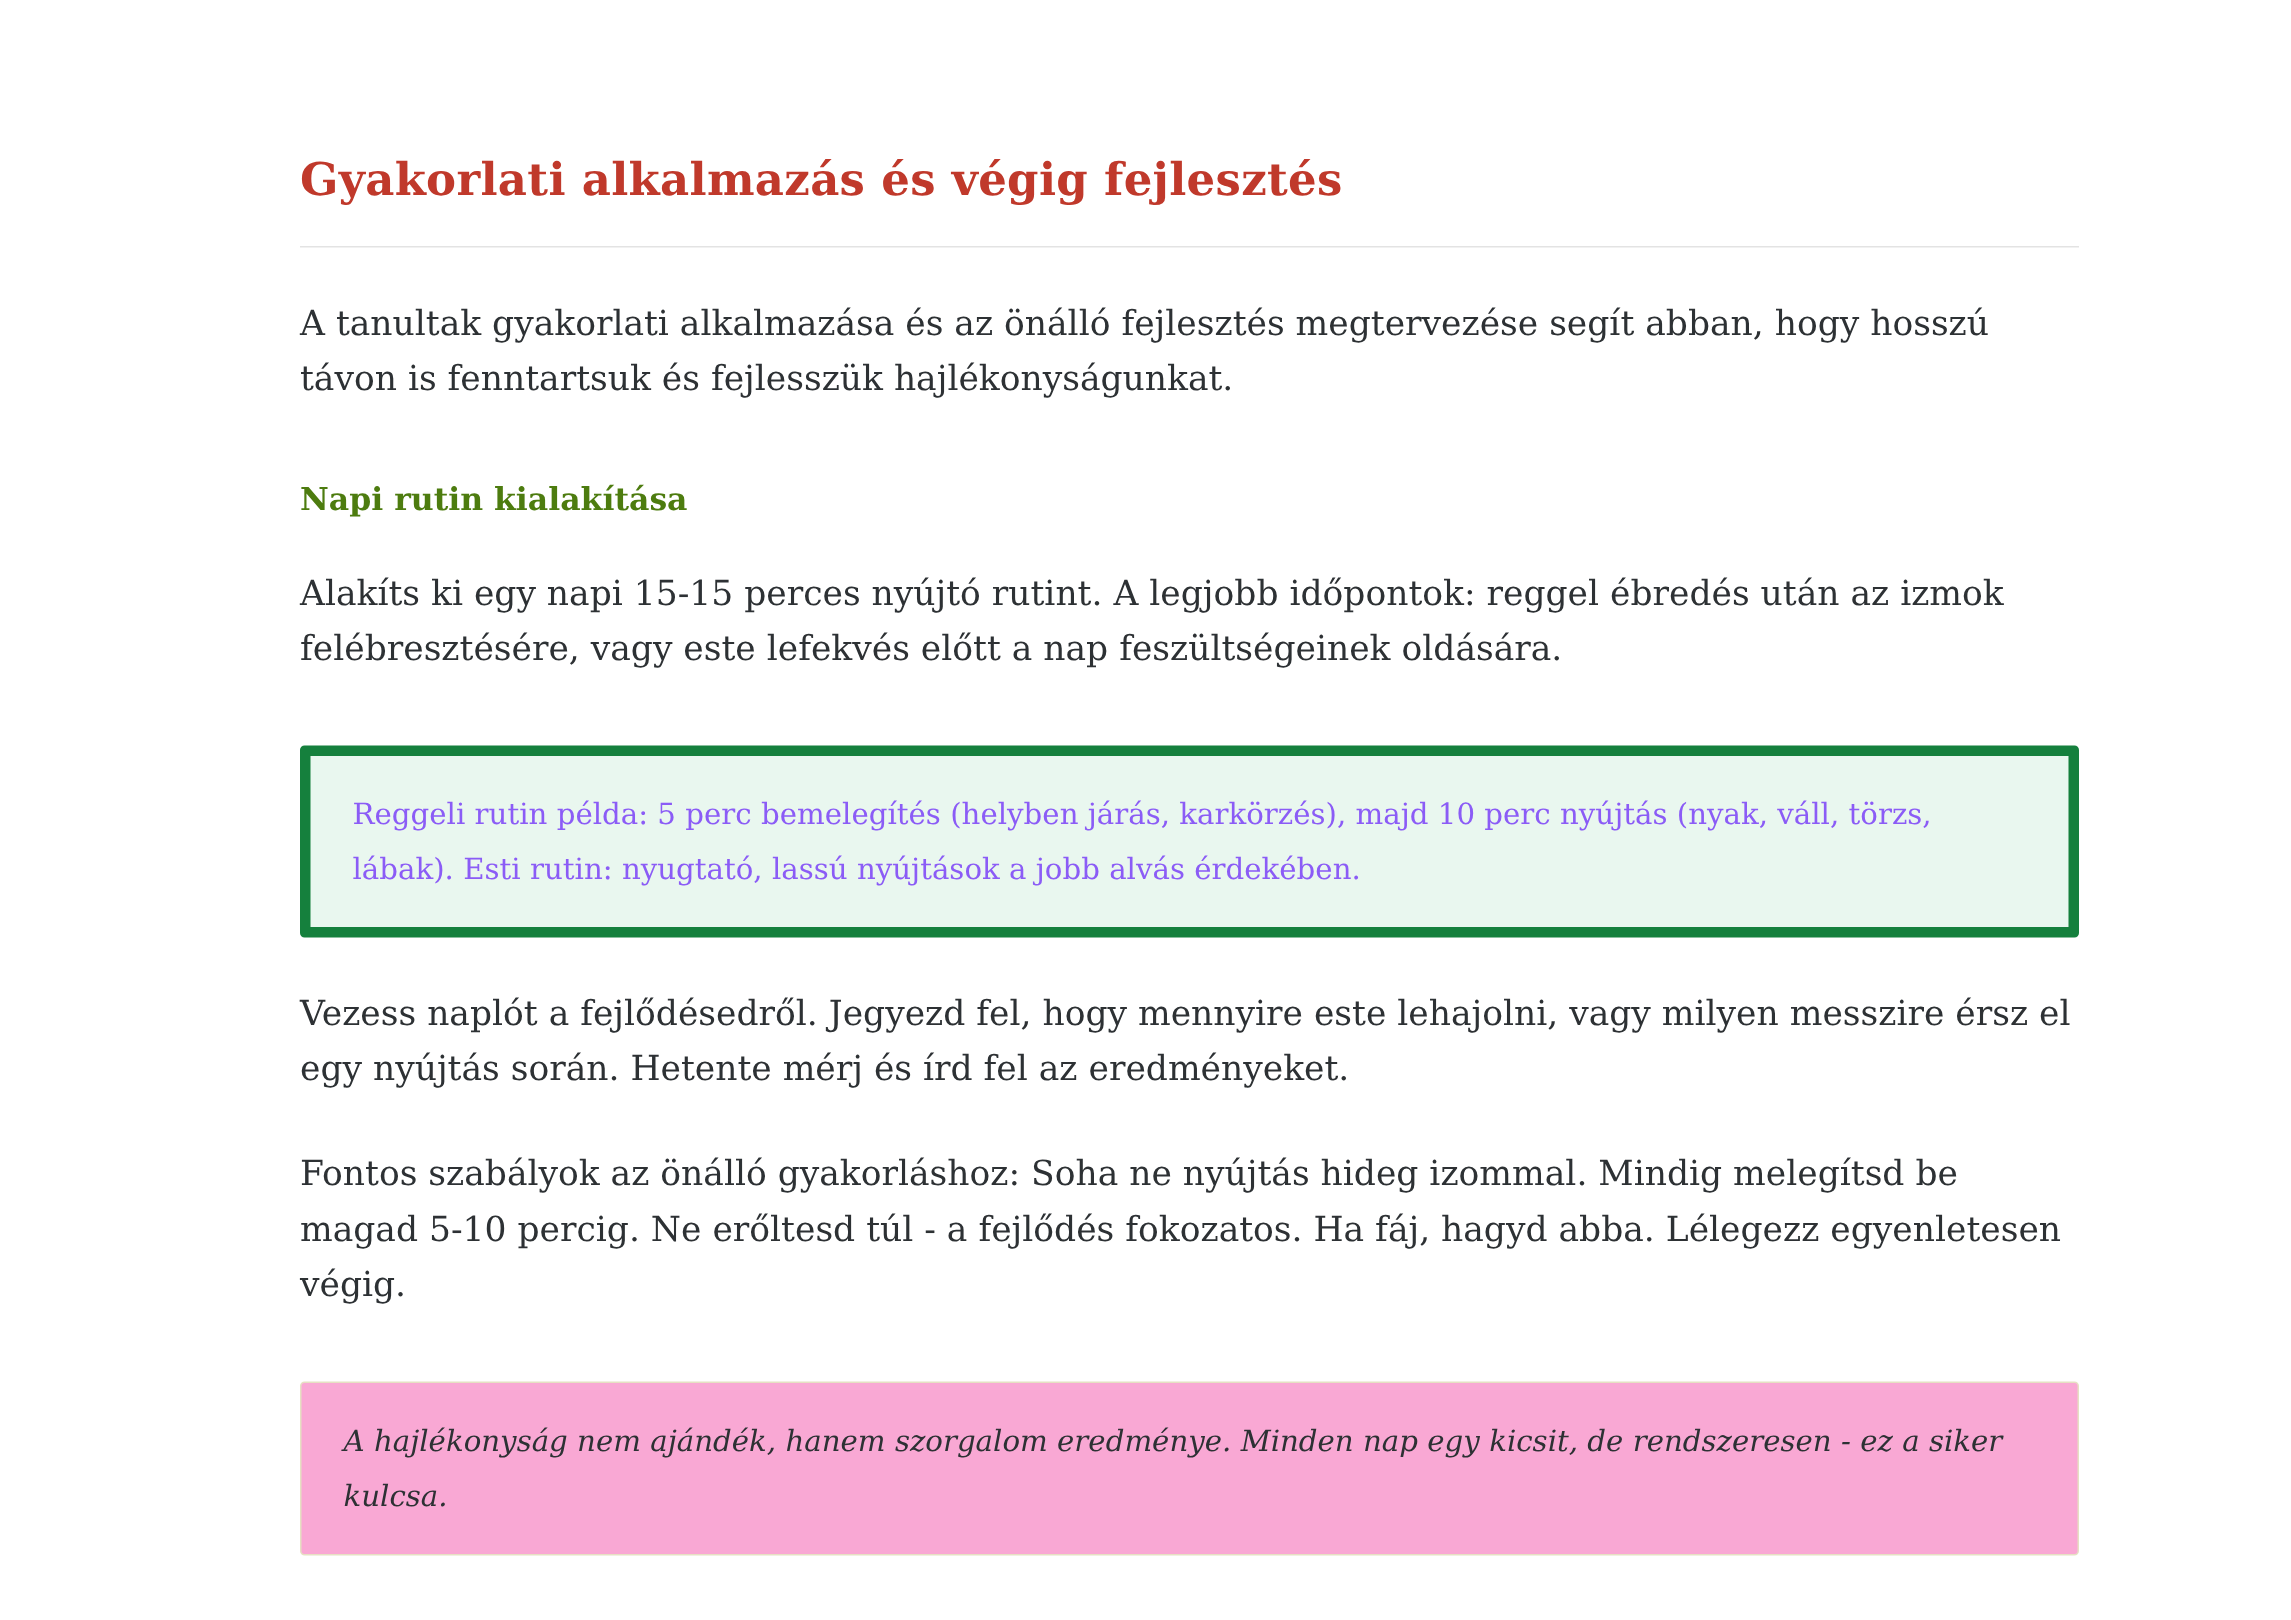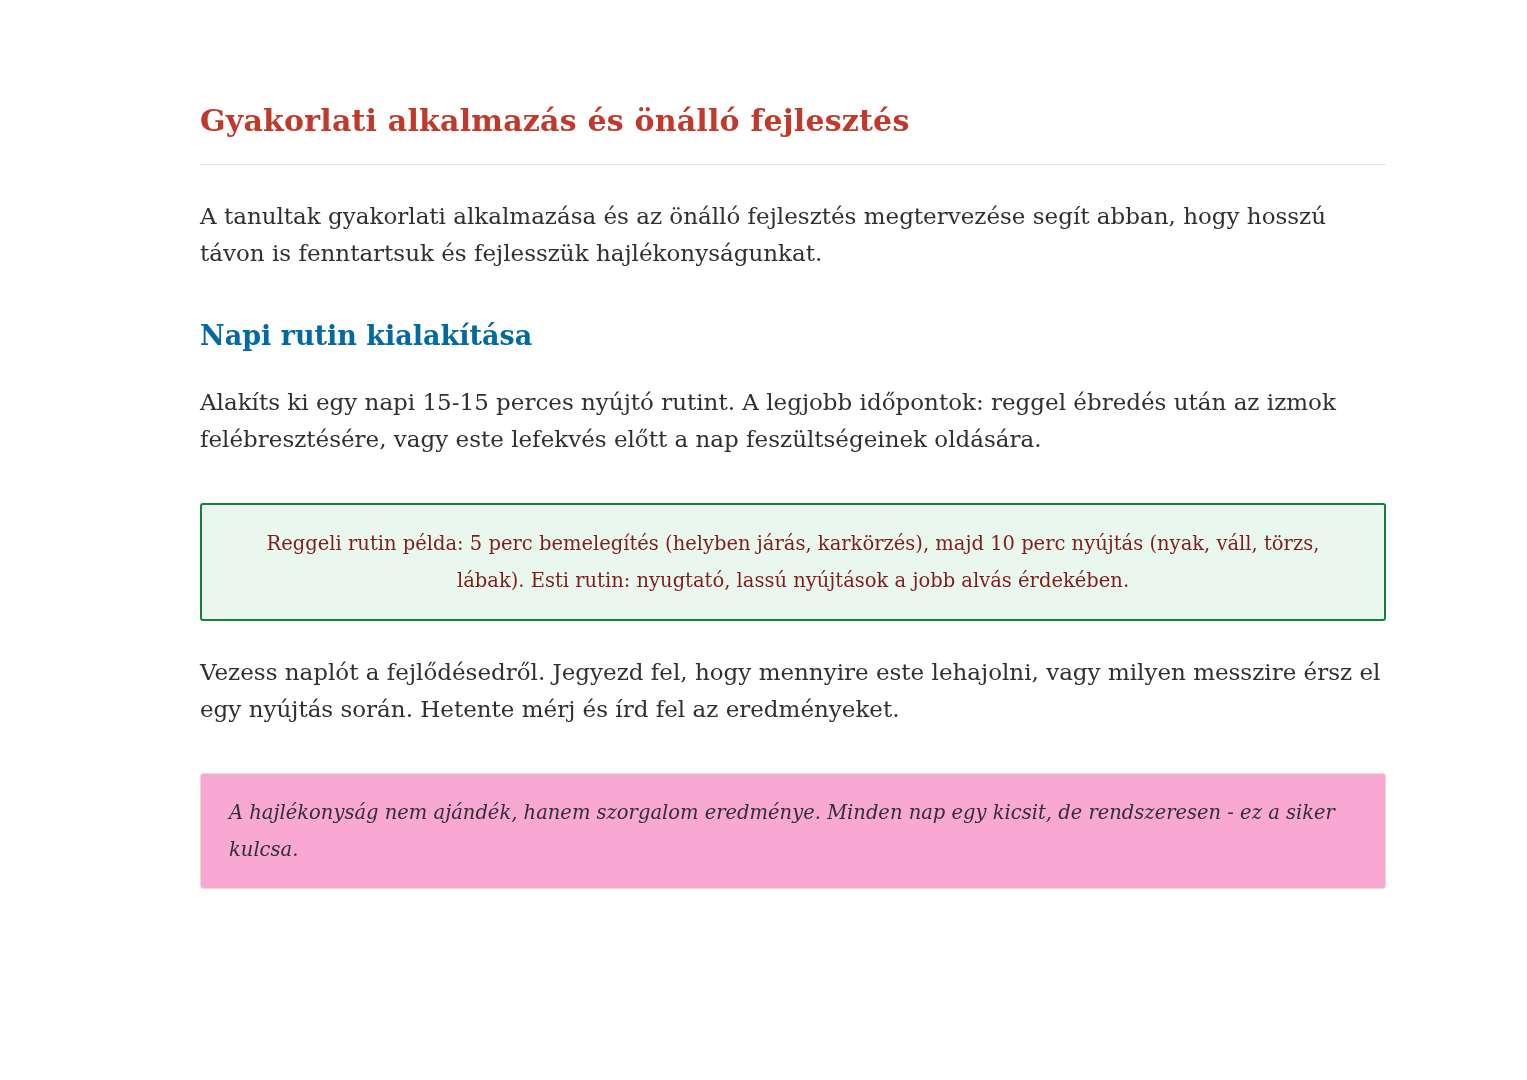--- a/index.html
+++ b/index.html
@@ -26,67 +26,67 @@
     padding-bottom: 26px;
     border-bottom: 1px solid #e3e3e3;
   }
   p.body-text {
     font-size: 23px;
     line-height: 37px;
     color: #2d3134;
     margin-top: 33px;
   }
   h3.sub-heading {
-    font-size: 27px;
+    font-size: 21px;
     font-weight: 700;
-    color: #0369a1;
+    color: #4d7c0f;
     margin-top: 48px;
   }
   .callout {
     margin-top: 45px;
     border-radius: 3px;
     padding: 20px 28px;
     font-size: 19.5px;
     line-height: 37px;
   }
   .callout.green {
     background: #e9f7ef;
-    border: 2px solid #15803d;
-    color: #7f1d1d;
-    text-align: center;
+    border: 7px solid #15803d;
+    color: #8b5cf6;
   }
   .callout.yellow {
     background: #f9a8d4;
     border: 1px solid #e6e0c3;
     color: #2d3134;
     font-style: italic;
   }
 </style>
 </head>
 <body>
 
 <div class="page">
 
-  <h1 class="page-title">Gyakorlati alkalmazás és önálló fejlesztés</h1>
+  <h1 class="page-title">Gyakorlati alkalmazás és végig fejlesztés</h1>
 
   <p class="body-text">A tanultak gyakorlati alkalmazása és az önálló fejlesztés megtervezése segít abban, hogy hosszú távon is fenntartsuk és fejlesszük hajlékonyságunkat.</p>
 
   <section>
     <h3 class="sub-heading">Napi rutin kialakítása</h3>
 
     <p class="body-text">Alakíts ki egy napi 15-15 perces nyújtó rutint. A legjobb időpontok: reggel ébredés után az izmok felébresztésére, vagy este lefekvés előtt a nap feszültségeinek oldására.</p>
 
     <div class="callout green">
       <span>Reggeli rutin példa: 5 perc bemelegítés (helyben járás, karkörzés), majd 10 perc nyújtás (nyak, váll, törzs, lábak). Esti rutin: nyugtató, lassú nyújtások a jobb alvás érdekében.</span>
     </div>
   </section>
 
   <section>
 
     <p class="body-text">Vezess naplót a fejlődésedről. Jegyezd fel, hogy mennyire este lehajolni, vagy milyen messzire érsz el egy nyújtás során. Hetente mérj és írd fel az eredményeket.</p>
 
+    <p class="body-text">Fontos szabályok az önálló gyakorláshoz: Soha ne nyújtás hideg izommal. Mindig melegítsd be magad 5-10 percig. Ne erőltesd túl - a fejlődés fokozatos. Ha fáj, hagyd abba. Lélegezz egyenletesen végig.</p>
 
     <div class="callout yellow">
       <span>A hajlékonyság nem ajándék, hanem szorgalom eredménye. Minden nap egy kicsit, de rendszeresen - ez a siker kulcsa.</span>
     </div>
   </section>
 
 </div>
 
 </body></html>

